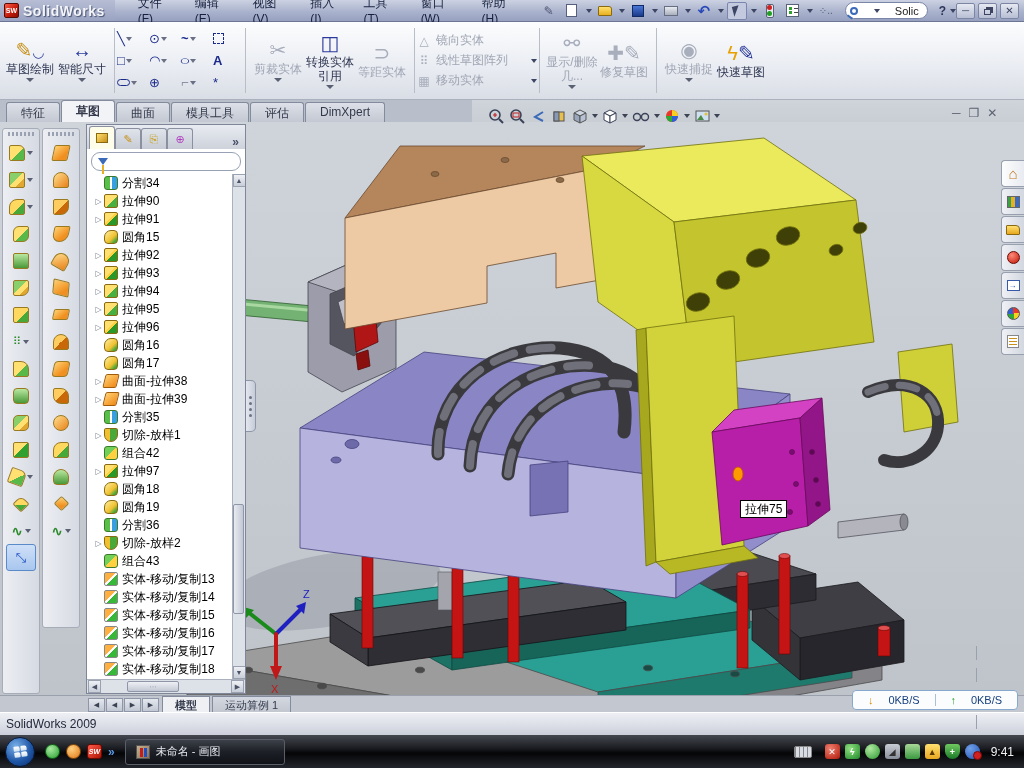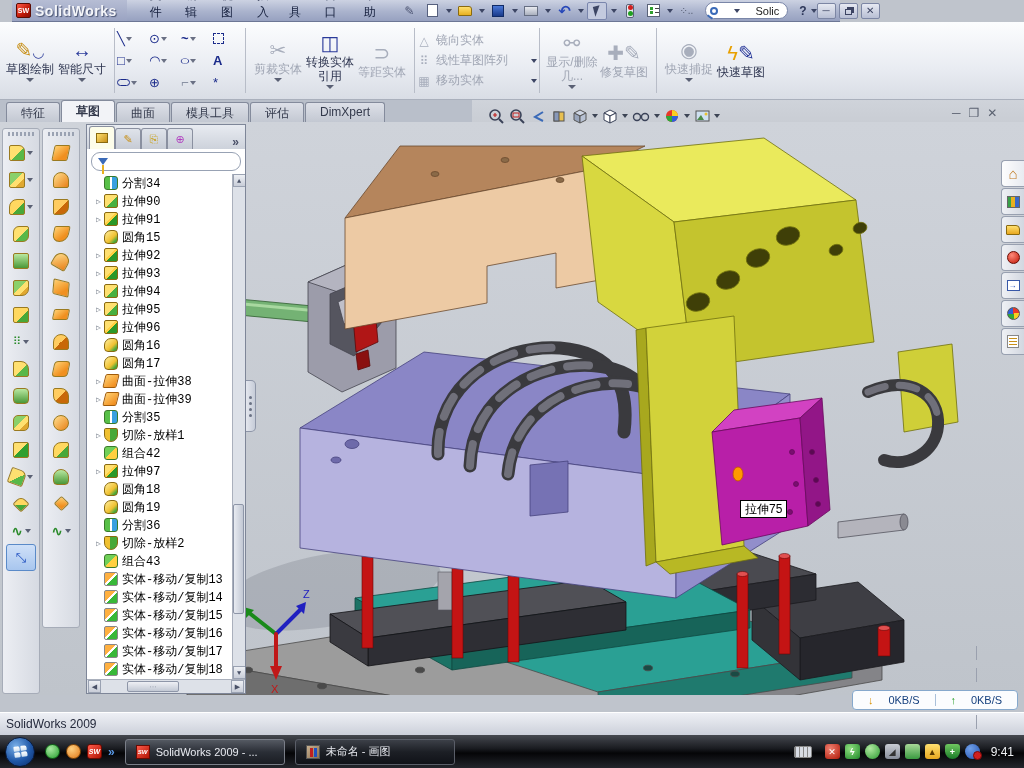--- a/index.html
+++ b/index.html
@@ -1,21 +1,21 @@
 <!DOCTYPE html>
 <html><head>
 <meta charset="utf-8">
 <style>
   * { margin:0; padding:0; box-sizing:border-box; }
   html,body { width:1024px; height:768px; overflow:hidden; }
   body { font-family:"Liberation Sans","DejaVu Sans",sans-serif; font-size:12px; }
   #app { position:relative; width:1024px; height:768px; background:#bfc4cc; overflow:hidden; }
 
   
-  .titlebar { position:absolute; left:12px; top:0; width:828px; height:22px;
+  .titlebar { position:absolute; left:0; top:0; width:1024px; height:22px;
     background:linear-gradient(180deg,#ccd2e2 0%,#aab3cd 55%,#97a1c0 100%);
     display:flex; align-items:center; border-bottom:1px solid #6d7795; }
   .sw-logo { display:flex; align-items:center; gap:4px; padding:0 10px 0 4px;
     background:linear-gradient(180deg,#b6bdd4,#9aa3c2); height:100%; }
   .sw-cube { width:15px; height:15px; background:linear-gradient(135deg,#ff5a4a,#c01808 60%,#8a0d02);
     border:1px solid #5a0a02; border-radius:2px; color:#fff; font-size:7px; font-weight:bold;
     display:flex; align-items:center; justify-content:center; }
   .sw-name { font-weight:bold; font-size:14px; color:#f4f5f9; text-shadow:1px 1px 1px #4a5472; letter-spacing:.5px; }
   .menus { display:flex; gap:2px; margin-left:14px; }
   .menu-item { padding:2px 9px; color:#16203e; cursor:default; }
@@ -104,21 +104,21 @@
   .panel { position:absolute; left:86px; top:2px; width:160px; height:570px; background:#fff;
     border:1px solid #7e8698; display:flex; flex-direction:column; }
   .ptabs { display:flex; align-items:flex-end; height:24px; background:linear-gradient(180deg,#e8ebf1,#cdd2db); padding-left:2px; }
   .ptab { width:26px; height:21px; border:1px solid #8a90a0; border-bottom:none; border-radius:3px 3px 0 0;
     background:linear-gradient(180deg,#dfe3ea,#c6cbd5); display:flex; align-items:center; justify-content:center; font-size:11px; }
   .ptab.active { background:#fdfdea; height:23px; }
   .pchev { margin-left:auto; padding:0 6px; color:#4a5068; font-weight:bold; }
   .filterbox { margin:3px 4px; height:19px; border:1px solid #98a2b4; border-radius:9px; display:flex; align-items:center; padding:0 6px; }
   .funnel { width:0; height:0; border-left:5px solid transparent; border-right:5px solid transparent; border-top:7px solid #3a6ab8; position:relative; }
   .funnel::after { content:""; position:absolute; left:-1px; top:0; width:2px; height:9px; background:#e8b020; }
-  .treewrap { position:relative; flex:1; overflow:hidden;font-family:Liberation Mono, monospace; }
+  .treewrap { position:relative; flex:1; overflow:hidden; }
   .tree { position:absolute; left:0; top:0; right:13px; bottom:0; padding-left:6px; }
   .trow { display:flex; align-items:center; height:18px; white-space:nowrap; color:#000; }
   .texp { width:11px; font-size:8px; color:#7a828e; text-align:center; }
   .tico { width:14px; height:14px; margin-right:4px; border:1px solid #8a6a10; border-radius:2px; flex:none; }
   .tico.extrude  { background:linear-gradient(135deg,#ffe070 0 55%,#48b040 55%); }
   .tico.extrude2 { background:linear-gradient(135deg,#ffe070 0 45%,#ffd040 45% 55%,#2a9828 55%); border-radius:2px; }
   .tico.fillet   { background:linear-gradient(135deg,#fff0a0,#f0c030 60%,#48a838 85%); border-radius:50% 4px 4px 4px; }
   .tico.split    { background:linear-gradient(90deg,#58c048 0 45%,#fff 45% 55%,#38a0e0 55%); border-radius:3px; border-color:#3a7a2a; }
   .tico.surface  { background:linear-gradient(135deg,#ffd070,#f08818); transform:skewX(-14deg); border-color:#a05a08; }
   .tico.loftcut  { background:linear-gradient(90deg,#f0c030 0 40%,#48a838 40%); border-radius:2px 2px 8px 8px; }
@@ -984,20 +984,28 @@
   </div>
 
   <div class="netspeed">
     <span class="na-down">↓</span>
     <span>0KB/S</span>
     <i class="ns-div"></i>
     <span class="na-up">↑</span>
     <span>0KB/S</span>
   </div>
 
+  <div class="doctabs">
+    <div class="navbtn">◀</div>
+    <div class="navbtn">◀</div>
+    <div class="navbtn">▶</div>
+    <div class="navbtn">▶</div>
+    <div class="dtab active">模型</div>
+    <div class="dtab">运动算例 1</div>
+  </div>
 
   <div class="statusbar">
     <span>SolidWorks 2009</span>
     <div class="sb-right">
       <i class="sb-sep"></i>
         <i class="sb-sep"></i>
       <span>正在编辑：零件</span>
       <i class="sb-sep"></i>
         <i class="sb-sep"></i>
       <span class="sb-q">?</span>
@@ -1014,24 +1022,20 @@
           <i></i>
           <i></i>
         </span>
     </div>
     <div class="ql">
       <i class="qlic ql-green"></i>
       <i class="qlic ql-or"></i>
       <i class="qlic ql-sw">SW</i>
       <span class="ql-chev">»</span>
     </div>
-    <div class="taskbtn active">
-      <i class="tb-sw">SW</i>
-      <span>SolidWorks 2009 - ...</span>
-    </div>
     <div class="taskbtn">
       <i class="tb-paint"></i>
       <span>未命名 - 画图</span>
     </div>
     <div class="tray">
       <i class="kb"></i>
       <i class="tico16 t-red">✕</i>
       <i class="tico16 t-grn">ϟ</i>
       <i class="tico16 t-grn2"></i>
       <i class="tico16 t-spk">◢</i>

